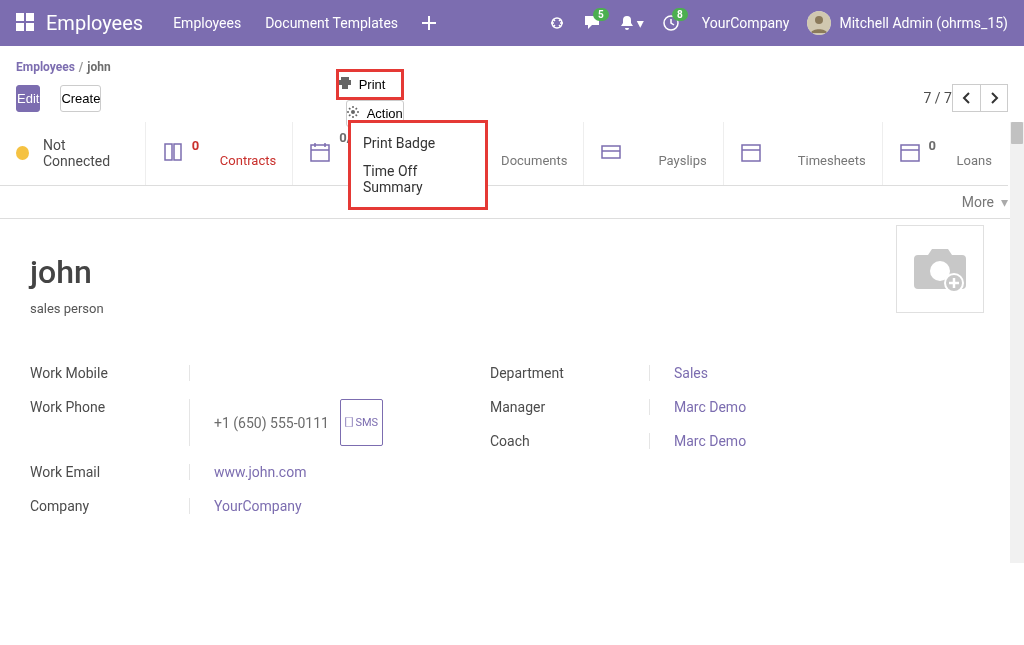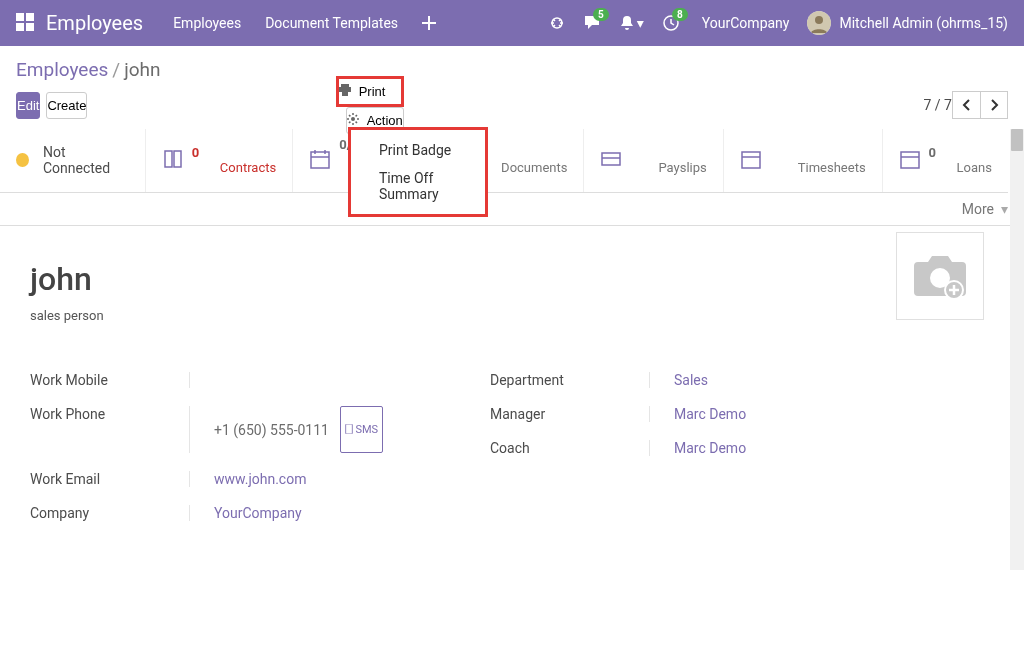--- a/index.html
+++ b/index.html
@@ -11,42 +11,42 @@
 .topbar .nav-item { margin-right: 24px; font-size: 14px; cursor: pointer; }
 .topbar .plus-icon { font-size: 18px; cursor: pointer; }
 .topbar .spacer { flex: 1; }
 .topbar .right-item { margin-left: 18px; position: relative; cursor: pointer; display: flex; align-items: center; }
 .topbar .badge { position: absolute; top: -6px; right: -8px; background: #4caf50; color: #fff; font-size: 10px; border-radius: 8px; padding: 1px 5px; font-weight: bold; }
 .topbar .company { margin-left: 22px; }
 .topbar .avatar { width: 24px; height: 24px; border-radius: 50%; background: #ddd; margin-right: 8px; display: inline-block; overflow: hidden; }
 .topbar svg { fill: #fff; }
 
 .breadcrumb-row { padding: 12px 16px 6px; }
-.breadcrumb { font-size: 19px; color: #6c6c6c; }
+.breadcrumb { font-size: 12px; color: #6c6c6c; font-weight: bold; }
 .breadcrumb .bc-link { color: #7c6db0; cursor: pointer; }
 .breadcrumb .bc-sep { color: #999; margin: 0 4px; }
 
 .toolbar-row { display: flex; align-items: center; padding: 4px 16px 10px; position: relative; }
 .btn { border: 1px solid #ccc; background: #fff; padding: 5px 0; font-size: 13px; cursor: pointer; border-radius: 3px; }
-.btn + .btn { margin-left: 6px; }
+.btn + .btn { margin-left: 20px; }
 .btn-primary { background: #7c6db0; color: #fff; border-color: #7c6db0; }
 .toolbar-center { position: absolute; left: 336px; display: flex; flex-direction: column; }
 .hl-red { border: 3px solid #e53935; }
 .print-btn-wrap { padding: 0; }
 .print-btn-wrap .btn { border: none; }
 .action-btn { margin-left: 10px; }
 .btn .mini-icon { margin-right: 4px; }
 
 .page-counter { margin-left: auto; display: flex; align-items: center; }
 .page-counter .nav-arrows { display: flex; }
 .page-counter .arrow-btn { border: 1px solid #ccc; background: #fff; width: 28px; height: 28px; display: flex; align-items: center; justify-content: center; cursor: pointer; }
 .page-counter .arrow-btn:first-child { border-right: none; }
 
 .dropdown-menu { position: absolute; left: 348px; top: 40px; width: 140px; background: #fff; border: 3px solid #e53935; padding: 6px 0; z-index: 100; }
-.dropdown-item { padding: 6px 28px; cursor: pointer; font-size: 14px; color: #333; }
+.dropdown-item { padding: 6px 12px; cursor: pointer; font-size: 14px; color: #333; }
 
 .subbar { border-top: 1px solid #ddd; border-bottom: 1px solid #ddd; padding: 8px 16px; }
 .btn-launch { border: 1px solid #ccc; background: #fff; padding: 5px 12px; cursor: pointer; }
 
 .statbar { display: flex; border-bottom: 1px solid #ddd; padding: 0; margin-right: 16px; }
 .stat { display: flex; align-items: center; padding: 8px 16px; border-right: 1px solid #eee; cursor: pointer; gap: 8px; }
 .stat .stat-icon { color: #7c6db0; }
 .stat .stat-text { display: flex; flex-direction: column; line-height: 1.2; }
 .stat .stat-num { font-weight: bold; color: #6c6c6c; font-size: 13px; }
 .stat .stat-label { color: #777; font-size: 13px; margin-left: 28px; }

